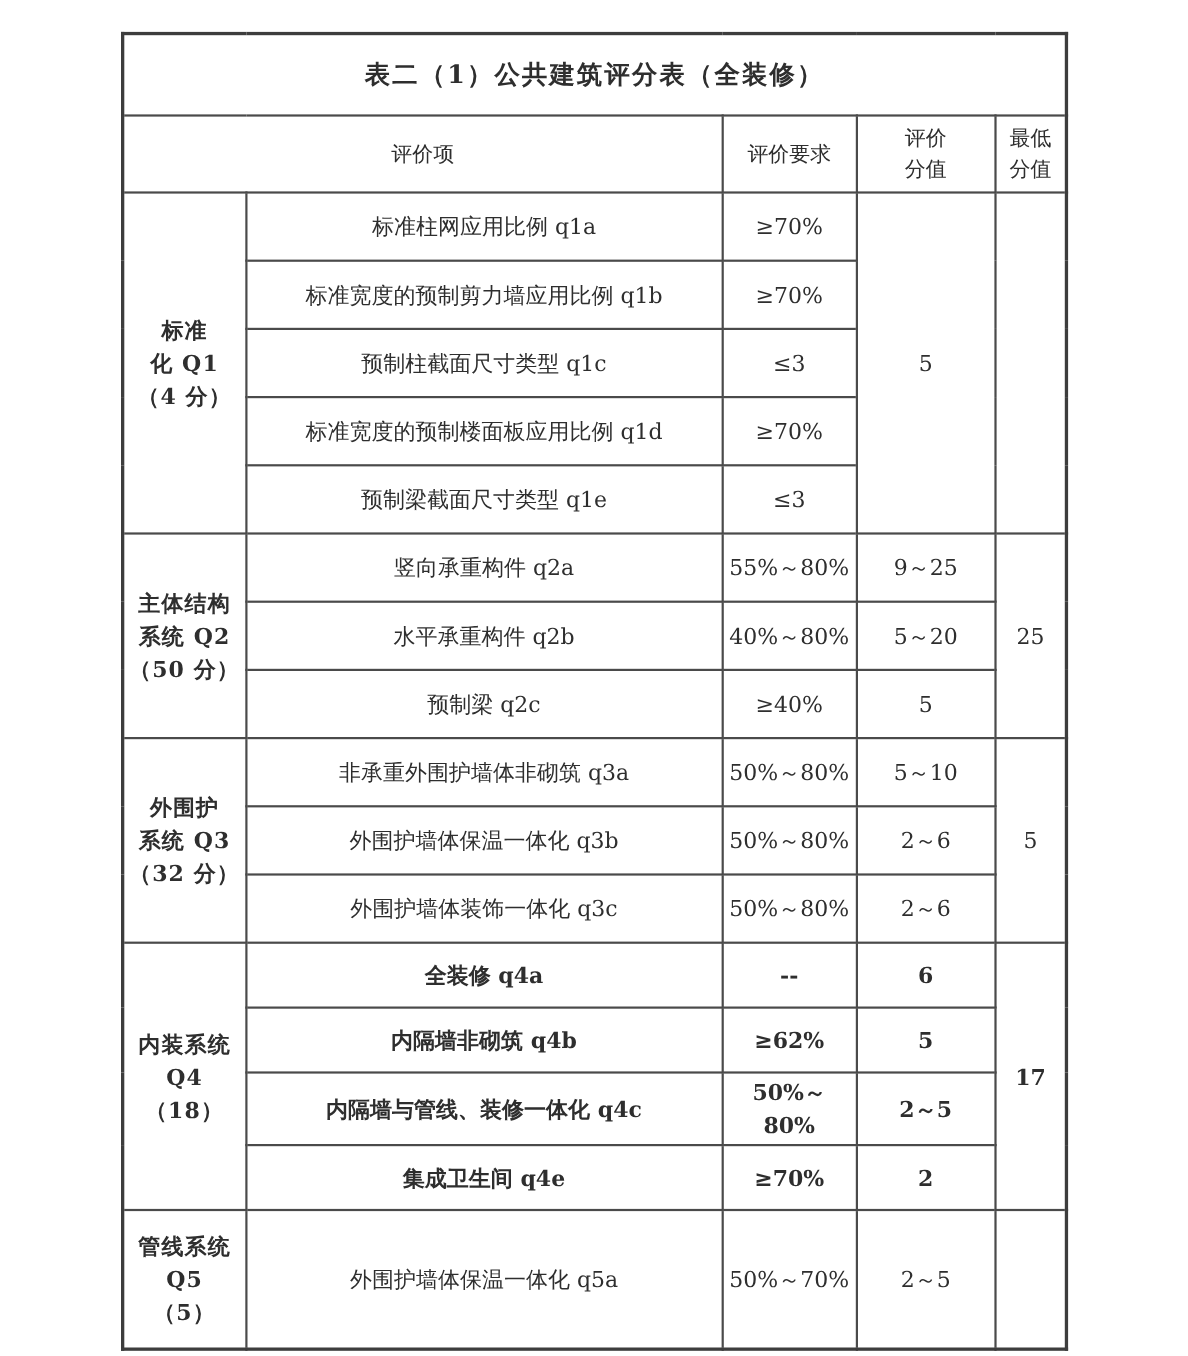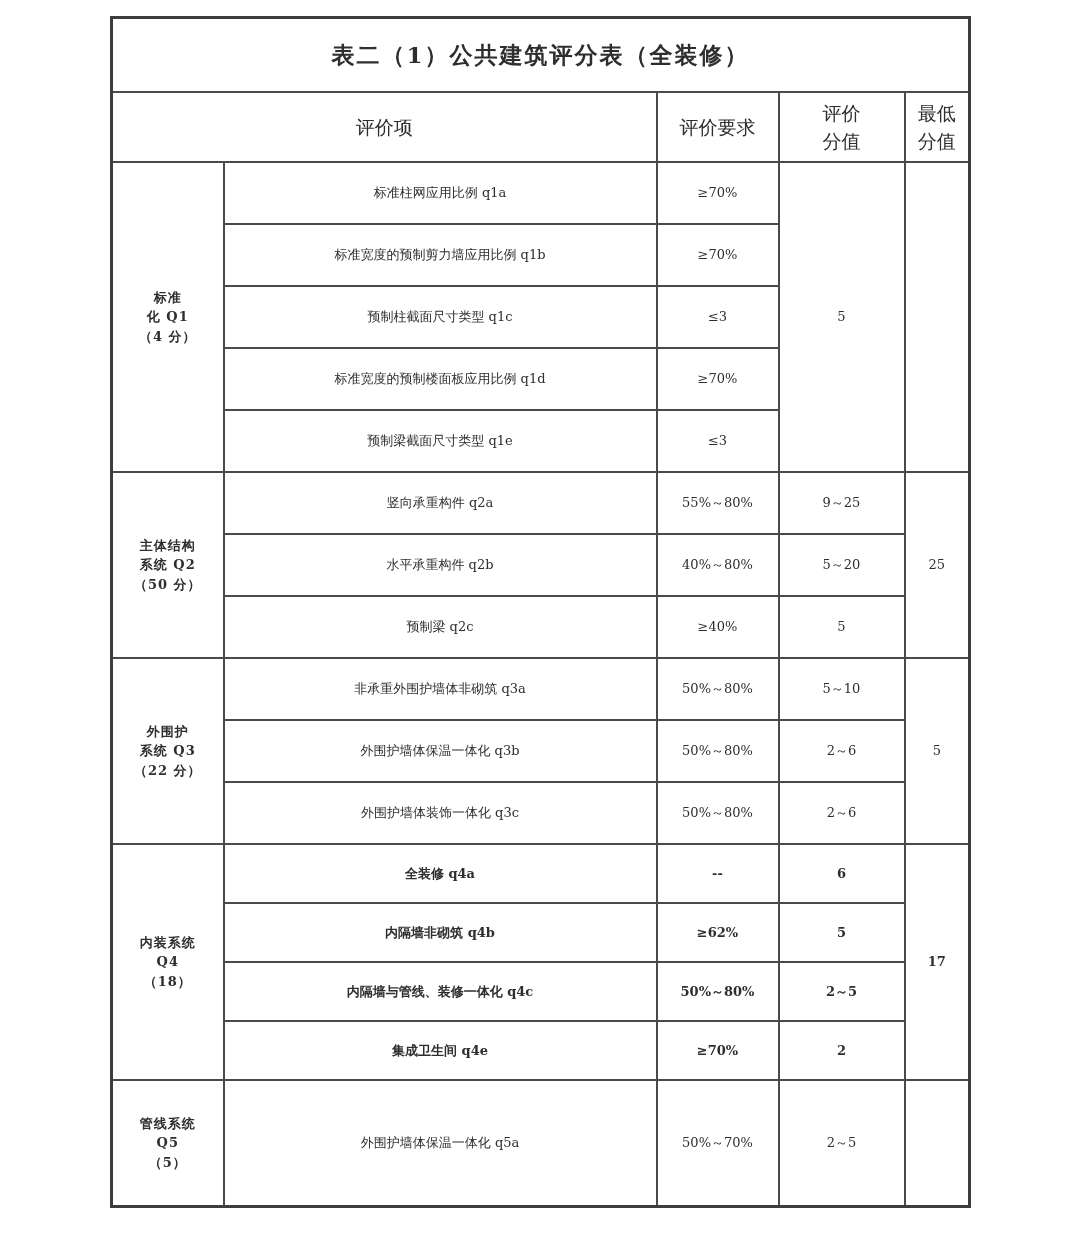--- a/index.html
+++ b/index.html
@@ -14,32 +14,32 @@
   .page {
     position: relative;
     width: 1080px;
     height: 1233px;
     background: #ffffff;
     overflow: hidden;
   }
   table.score-table {
     position: absolute;
     left: 110px;
-    top: 16px;
+    top: 29px;
     width: 858px;
     border-collapse: collapse;
     table-layout: fixed;
     border: 3px solid #3d3d3d;
   }
   table.score-table td {
     border: 2px solid #4a4a4a;
     text-align: center;
     vertical-align: middle;
     padding: 2px 4px;
-    font-size: 13px;
+    font-size: 20px;
     line-height: 1.5;
     overflow: hidden;
   }
   tr.title-row td {
     height: 68px;
     font-size: 23px;
     font-weight: bold;
     letter-spacing: 2px;
   }
   tr.header-row td {
@@ -128,21 +128,21 @@
     </tr>
     <tr class="row-std">
       <td>预制梁 q2c</td>
       <td class="req-cell">≥40%</td>
       <td class="score-cell">5</td>
     </tr>
 
     <tr class="row-std">
       <td rowspan="3" class="group-cell">外围护
 系统 Q3
-（22 分）</td>
+（32 分）</td>
       <td>非承重外围护墙体非砌筑 q3a</td>
       <td class="req-cell">50%～80%</td>
       <td class="score-cell">5～10</td>
       <td rowspan="3" class="min-cell">5</td>
     </tr>
     <tr class="row-std">
       <td>外围护墙体保温一体化 q3b</td>
       <td class="req-cell">50%～80%</td>
       <td class="score-cell">2～6</td>
     </tr>

